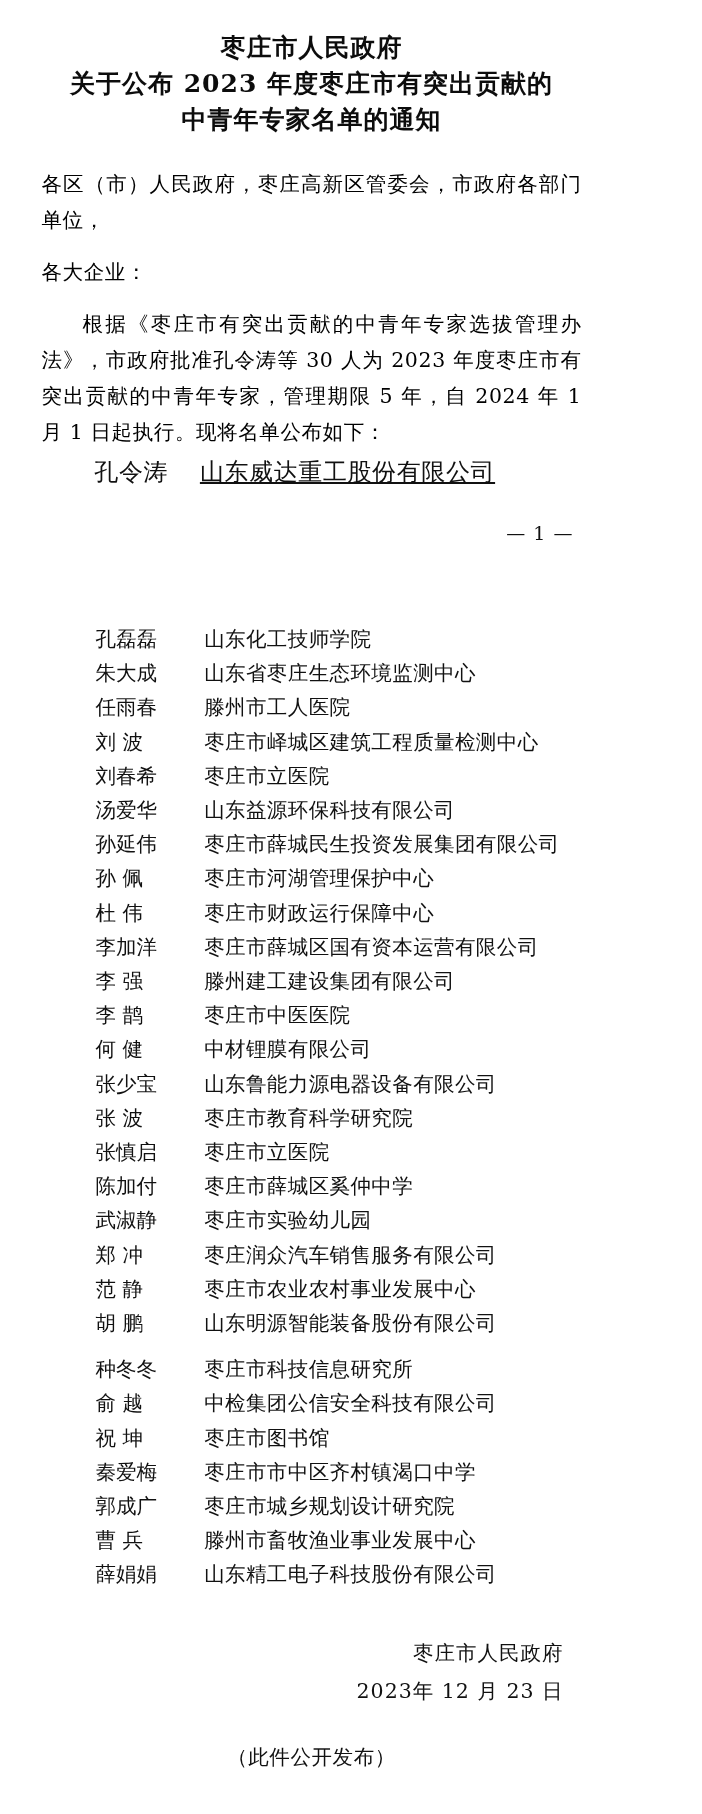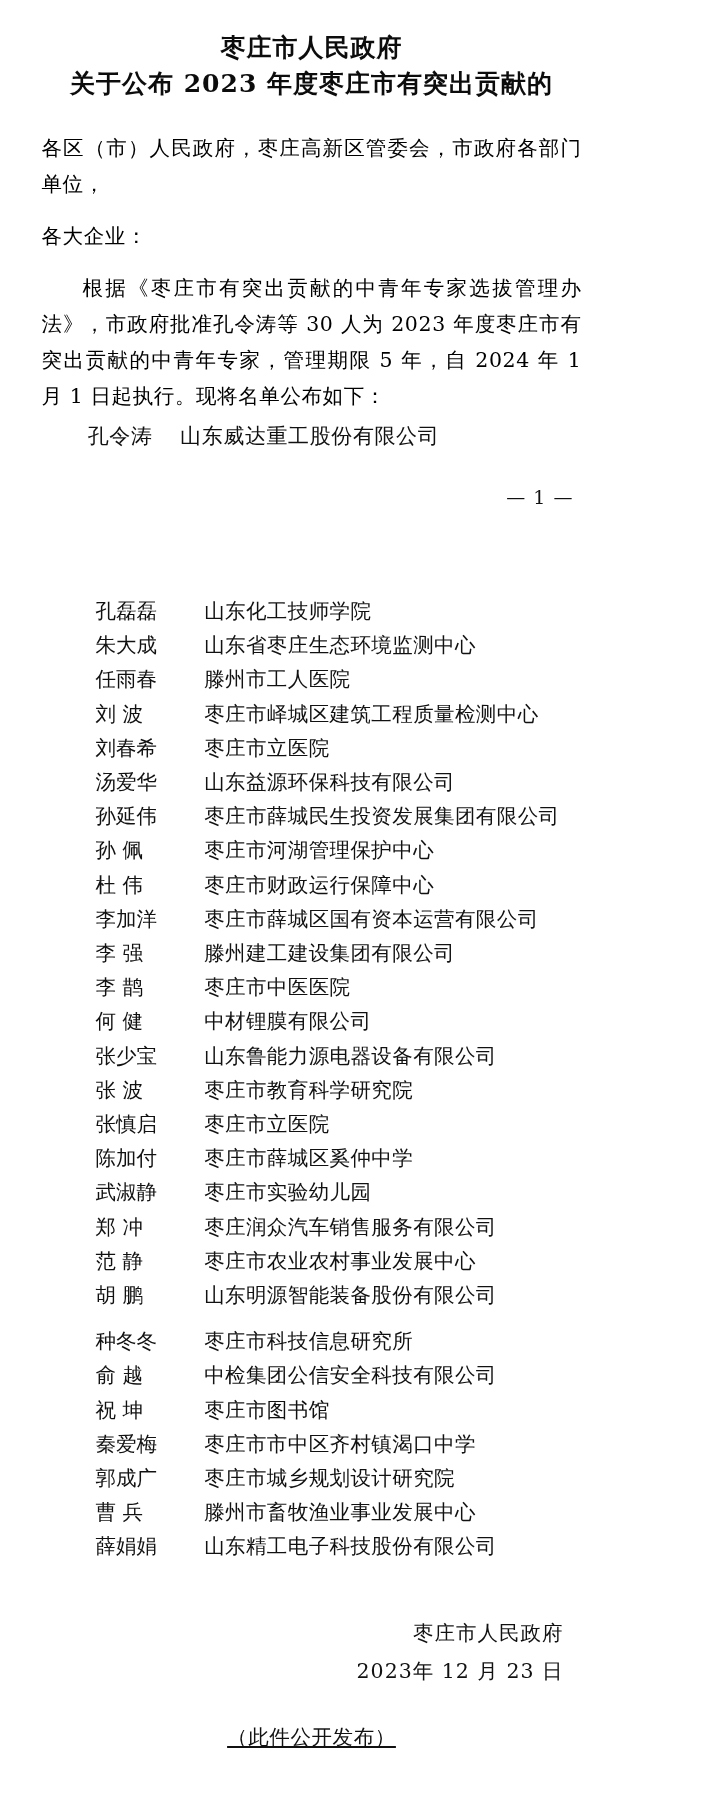--- a/index.html
+++ b/index.html
@@ -53,25 +53,26 @@
   }
   .para.indent {
     text-indent: 2em;
   }
   .para + .para {
     margin-top: 16px;
   }
 
   
   .first-entry {
-    font-size: 21px;
+    font-size: 24px;
     line-height: 36px;
     padding-left: 2.2em;
     letter-spacing: 0.6px;
     margin-top: 4px;
+    text-decoration: underline;
   }
   .first-entry .nm {
     display: inline-block;
     min-width: 4.4em;
   }
 
   
   .page-number {
     width: 540px;
     margin: 0 auto;
@@ -85,21 +86,21 @@
   }
 
   
   .page-gap {
     height: 66px;
   }
 
   
   .list-block {
     width: 540px;
-    margin: 8px auto;
+    margin: 0 auto;
     padding-top: 6px;
   }
   .list-row {
     font-size: 20.5px;
     line-height: 34.2px;
     letter-spacing: 0.6px;
     white-space: nowrap;
     padding-left: 54px;
     color: #111111;
   }
@@ -133,31 +134,31 @@
   .footer-note {
     width: 540px;
     margin: 0 auto;
     padding-top: 30px;
     padding-bottom: 26px;
     font-size: 20.5px;
     line-height: 34px;
     letter-spacing: 0.6px;
     text-align: center;
     color: #111111;
-    text-decoration: underline;
   }
 </style>
 </head>
 <body>
 
 <div class="page">
 
   <div class="title-block">
     <div class="title-line">枣庄市人民政府</div>
     <div class="title-line">关于公布 2023 年度枣庄市有突出贡献的</div>
+    <div class="title-line">中青年专家名单的通知</div>
   </div>
 
   <div class="body-block">
     <div class="para">各区（市）人民政府，枣庄高新区管委会，市政府各部门单位，</div>
     <div class="para">各大企业：</div>
     <div class="para indent">根据《枣庄市有突出贡献的中青年专家选拔管理办法》，市政府批准孔令涛等 30 人为 2023 年度枣庄市有突出贡献的中青年专家，管理期限 5 年，自 2024 年 1 月 1 日起执行。现将名单公布如下：</div>
     <div class="first-entry">
       <span class="nm">孔令涛</span><span class="org">山东威达重工股份有限公司</span>
     </div>
   </div>

